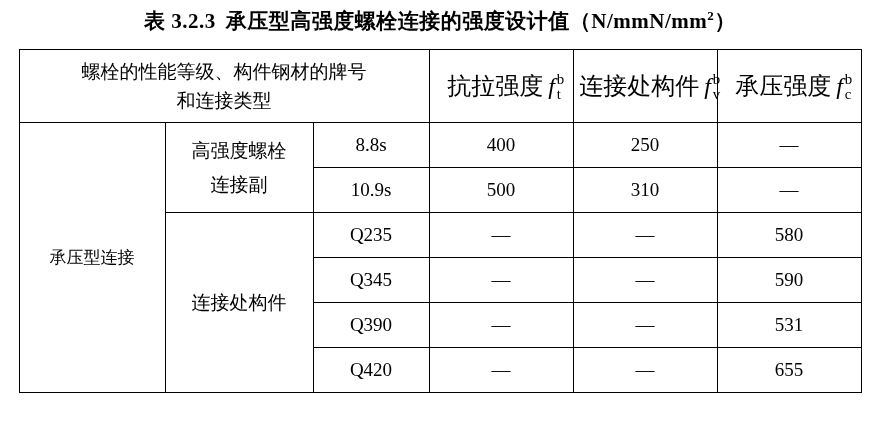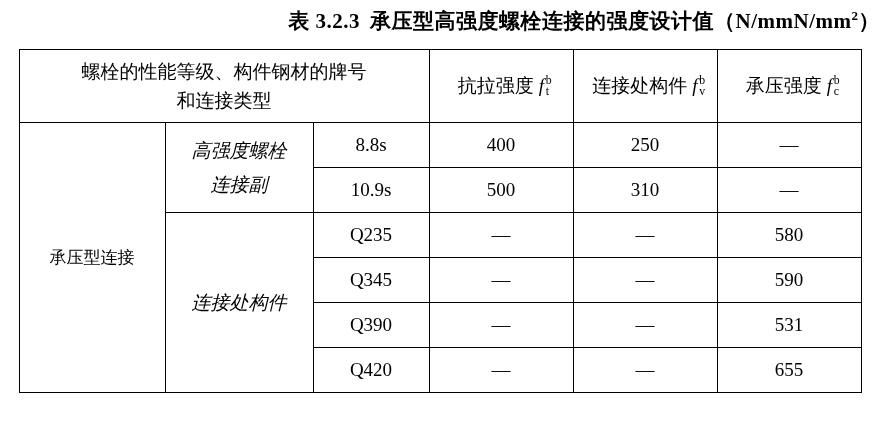--- a/index.html
+++ b/index.html
@@ -14,21 +14,21 @@
     color: #000000;
     overflow: hidden;
   }
   .page {
     position: relative;
     width: 880px;
     height: 444px;
     box-sizing: border-box;
   }
   .caption {
-    text-align: right;
+    text-align: center;
     font-size: 21px;
     font-weight: bold;
     padding-top: 7px;
     padding-bottom: 6px;
     letter-spacing: 0.5px;
     white-space: nowrap;
   }
   .caption .cap-num {
     margin-right: 10px;
   }
@@ -56,21 +56,21 @@
   table.strength thead td {
     height: 72px;
   }
   .hdr-left {
     font-size: 19px;
     line-height: 1.55;
     padding: 0 10px;
   }
   .hdr-cell {
     white-space: nowrap;
-    font-size: 19px;
+    font-size: 24px;
   }
   .sym {
     font-family: "Liberation Serif", serif;
     font-style: italic;
     margin-left: 5px;
     position: relative;
     display: inline-block;
   }
   .sym .sub {
     font-style: normal;
@@ -91,21 +91,20 @@
   .body-row td {
     height: 44px;
   }
   .rowlabel {
     font-size: 17px;
     line-height: 1.6;
   }
   .vgroup {
     font-size: 19px;
     line-height: 1.75;
-    font-style: italic;
   }
   .col-a { width: 146px; }
   .col-b { width: 148px; }
   .col-c { width: 116px; }
   .col-d { width: 144px; }
   .col-e { width: 144px; }
   .col-f { width: 144px; }
   .dash {
     font-size: 19px;
     letter-spacing: 0;

